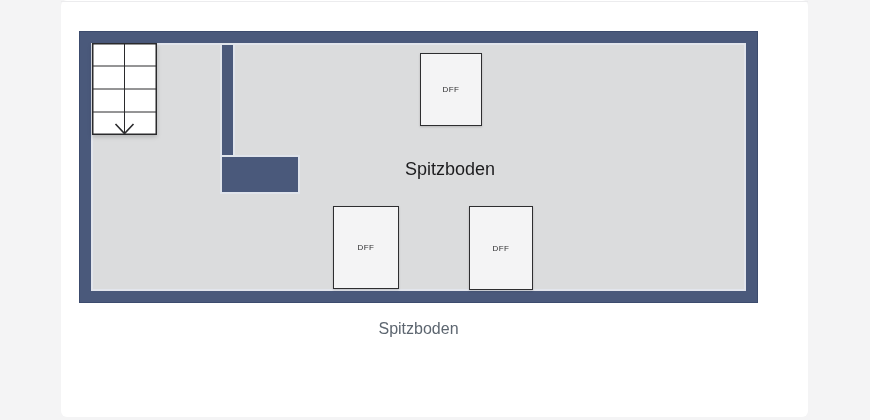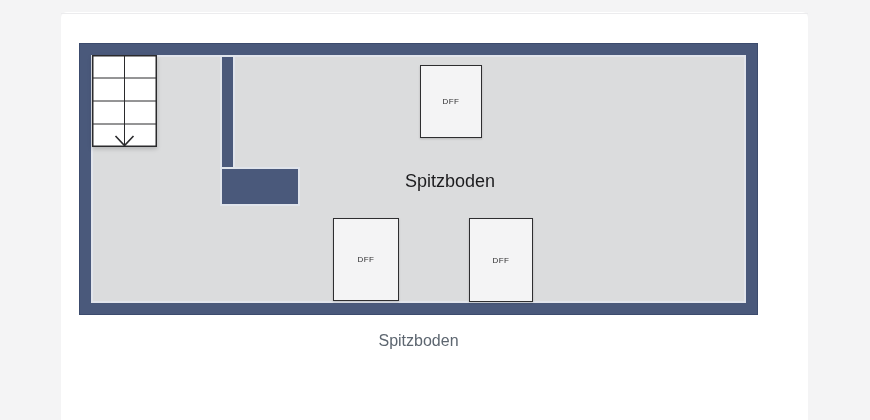--- a/index.html
+++ b/index.html
@@ -2,21 +2,21 @@
 <html><head>
 <meta charset="utf-8">
 <style>
   html,body{margin:0;padding:0;}
   body{
     width:870px;height:420px;
     background:var(--bg,#f4f4f5);
     font-family:"Liberation Sans", sans-serif;
     position:relative;overflow:hidden;
   }
-  .stage{position:absolute;inset:0;margin-top:12px;}
+  .stage{position:absolute;inset:0;}
   .card{
     position:absolute;left:61px;top:0;width:747px;height:417px;
     background:var(--card,#ffffff);
     border-radius:6px;
   }
   .card-topline{
     position:absolute;left:0;top:1px;width:100%;height:1px;
     background:#ececee;
   }
   .plan{position:absolute;left:0;top:0;width:100%;height:100%;}

